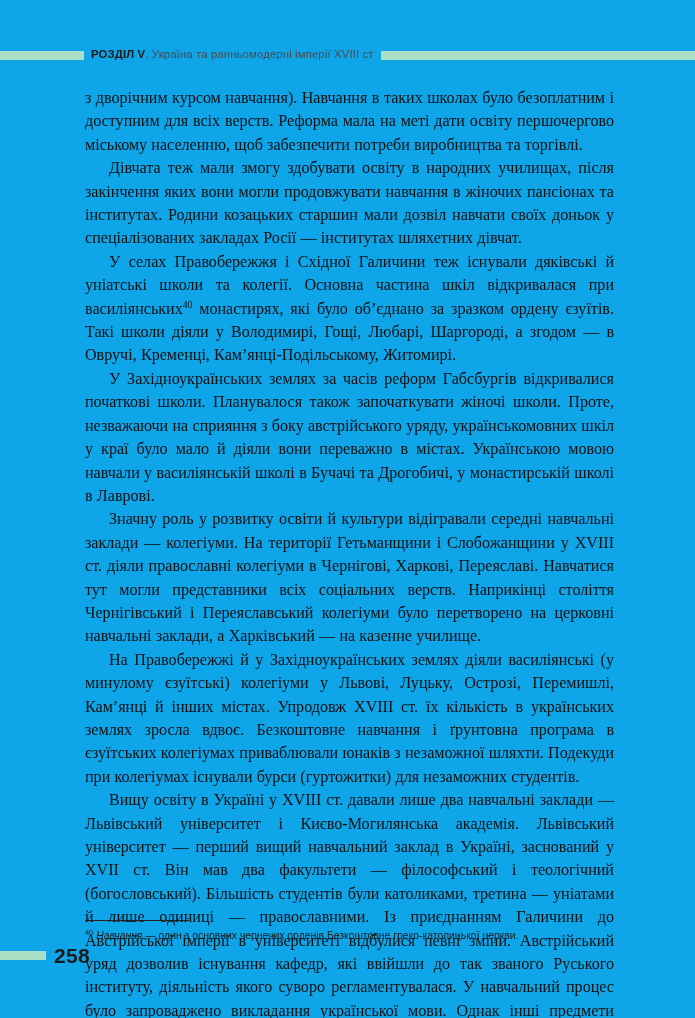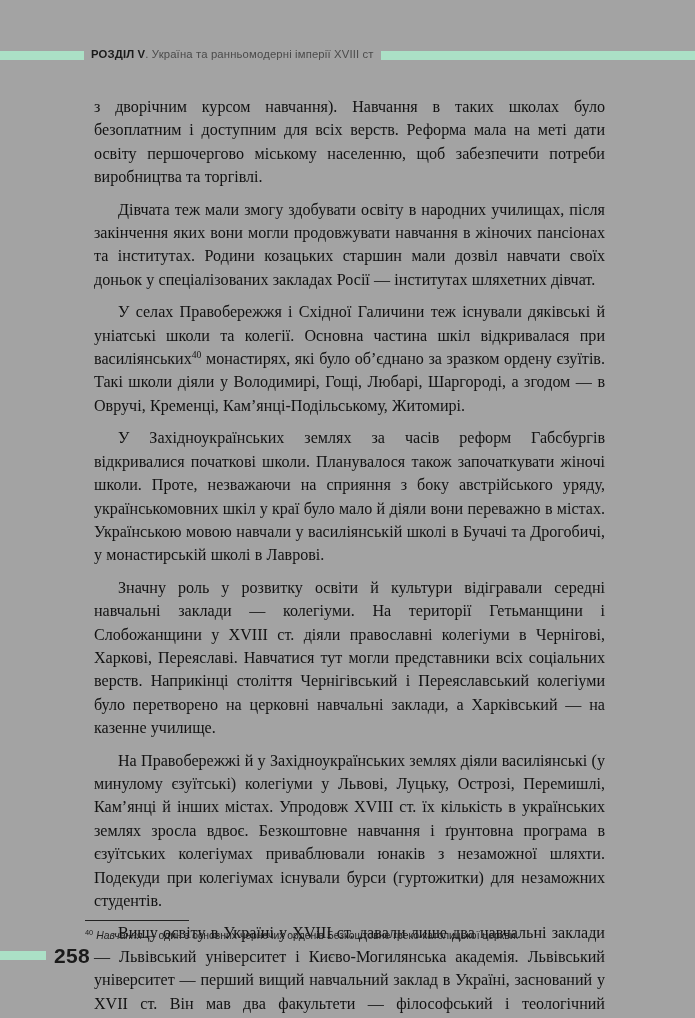--- a/index.html
+++ b/index.html
@@ -14,21 +14,21 @@
     font-family: "Liberation Serif", "DejaVu Serif", serif;
     color: #111111;
     overflow: hidden;
   }
 
   .page {
     position: absolute;
     inset: 0;
     width: 695px;
     height: 1018px;
-    background: #a3a3a3;
+    background: #0ea5e9;
   }
 
   
   .running-head {
     position: absolute;
     left: 0;
     right: 0;
     top: 46px;
     height: 18px;
     display: flex;
@@ -63,21 +63,21 @@
   }
 
   
   .column {
     position: absolute;
     left: 85px;
     top: 86px;
     width: 529px;
   }
   p.body {
-    margin: 9px;
+    margin: 0;
     text-align: justify;
     text-justify: inter-word;
     font-size: 16.1px;
     line-height: 23.4px;
     text-indent: 24px;
     hyphens: manual;
     -webkit-hyphens: manual;
     word-spacing: 0.2px;
   }
   p.body.no-indent {

